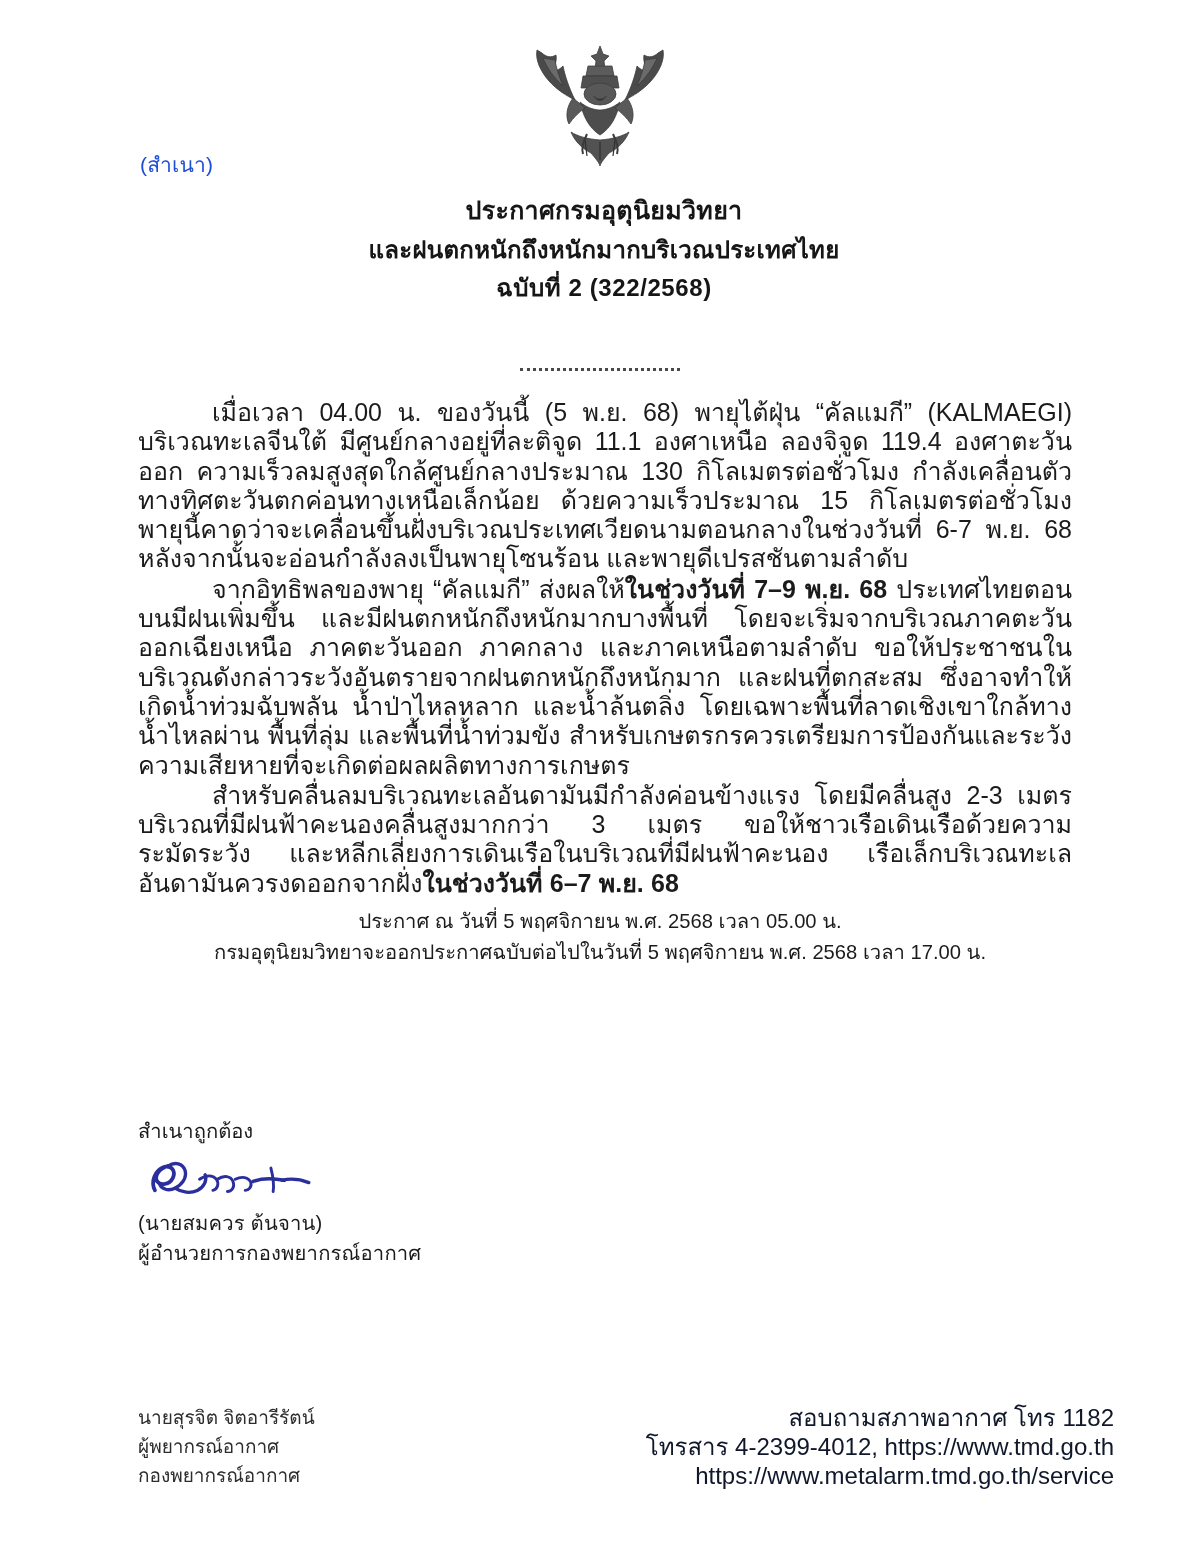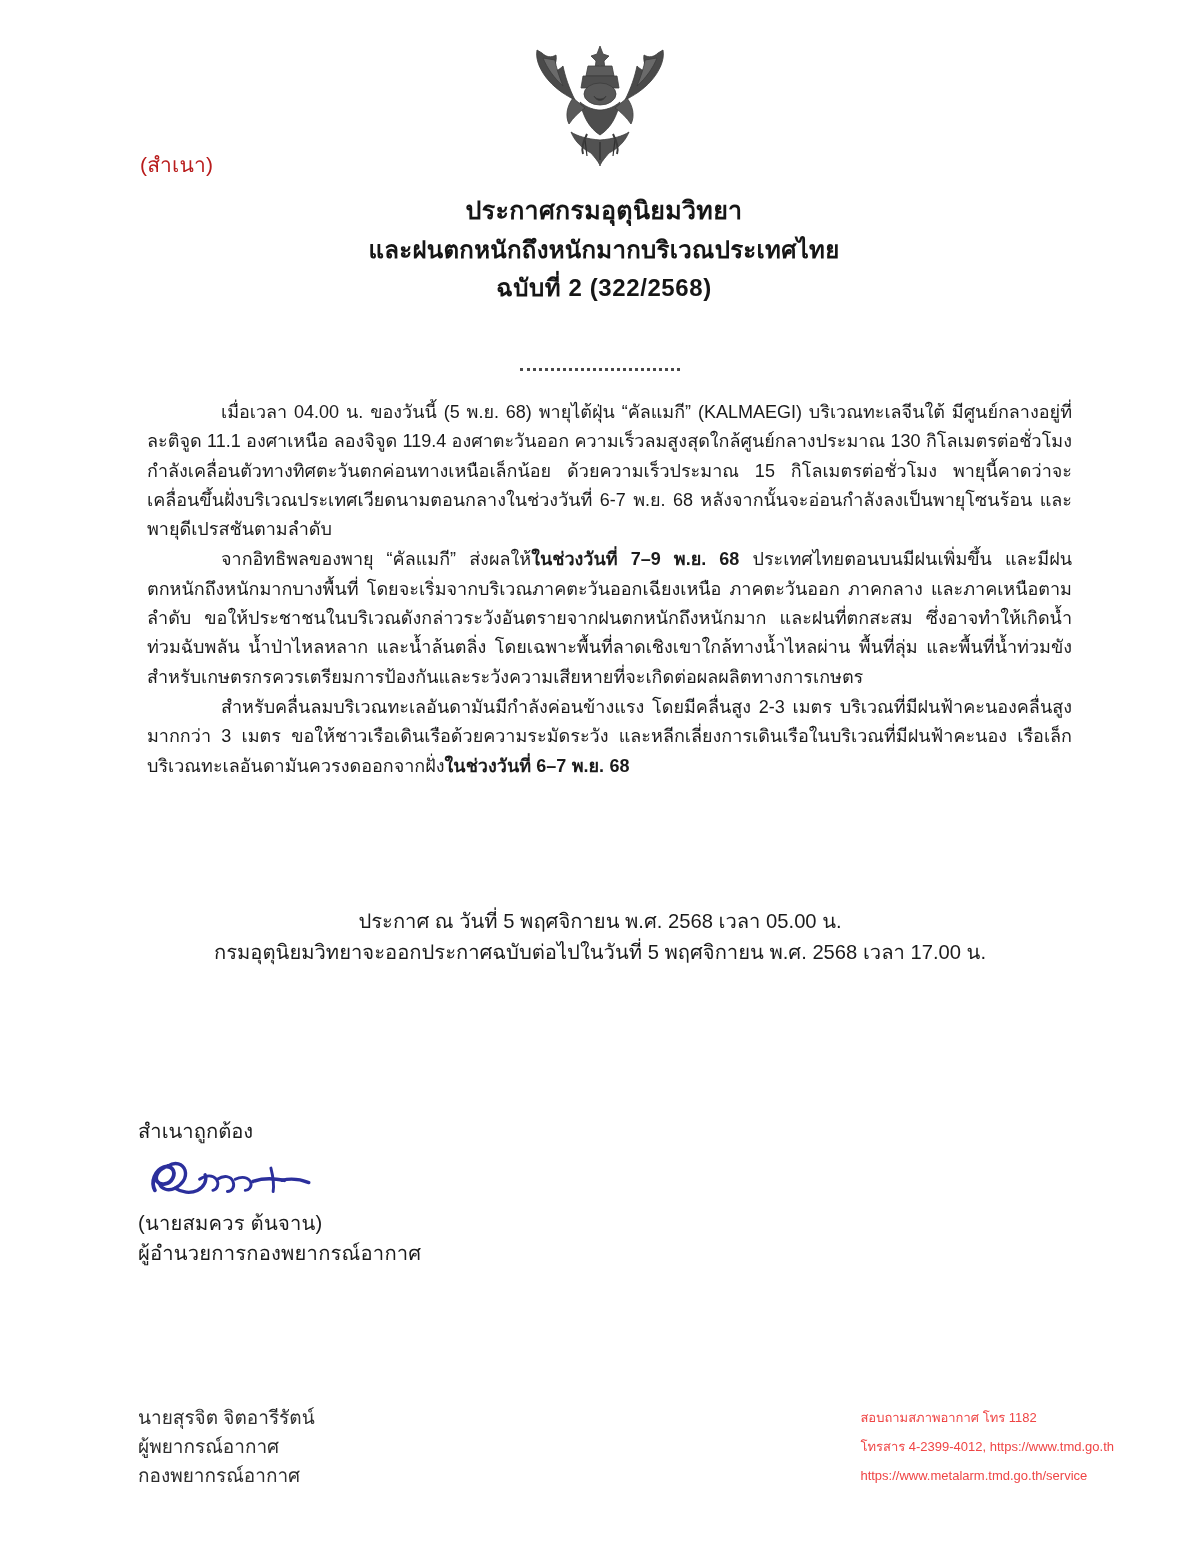--- a/index.html
+++ b/index.html
@@ -37,21 +37,21 @@
     display: block;
   }
 
   
   .copy-mark {
     position: absolute;
     top: 148px;
     left: 140px;
     font-size: 21px;
     letter-spacing: 0.2px;
-    color: #b91c1c;
+    color: #1d4ed8;
     white-space: nowrap;
   }
 
   
   .title-block {
     position: absolute;
     top: 190px;
     left: 0;
     width: 1200px;
     text-align: center;
@@ -83,26 +83,26 @@
   }
 
   
   .body-block {
     position: absolute;
     top: 398px;
     left: 138px;
     width: 934px;
   }
   .para {
-    font-size: 18px;
+    font-size: 25px;
     line-height: 29.3px;
     text-align: justify;
     text-justify: inter-word;
     text-indent: 74px;
-    margin: 0 0 1px 9px;
+    margin: 0 0 1px 0;
     color: #1b1b1b;
     word-spacing: 0.3px;
   }
   .para.p-last-web { margin-top: 3px; }
   .para b { font-weight: bold; }
 
   
   .issued-block {
     position: absolute;
     top: 906px;
@@ -151,24 +151,24 @@
     top: 1403px;
     left: 138px;
     font-size: 19px;
     line-height: 29px;
     color: #2d2d2d;
   }
   .footer-right {
     position: absolute;
     top: 1403px;
     right: 86px;
-    font-size: 13px;
+    font-size: 24px;
     line-height: 29px;
-    color: #ef4444;
-    text-align: left;
+    color: #0f172a;
+    text-align: right;
   }
 </style>
 </head>
 <body>
 
 <div class="page">
 
   <div class="emblem-wrap">
     <svg class="emblem" viewBox="0 0 150 135" aria-hidden="true">
       <g fill="#4a4a4a" stroke="#3c3c3c" stroke-width="0.8">

